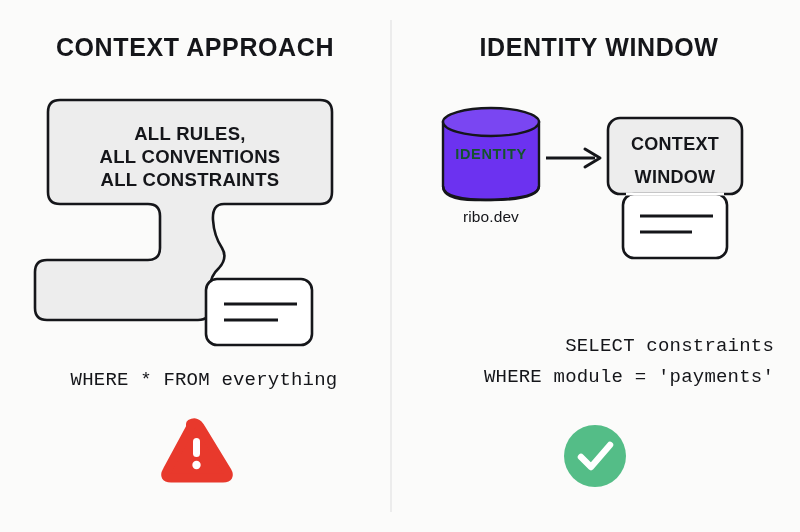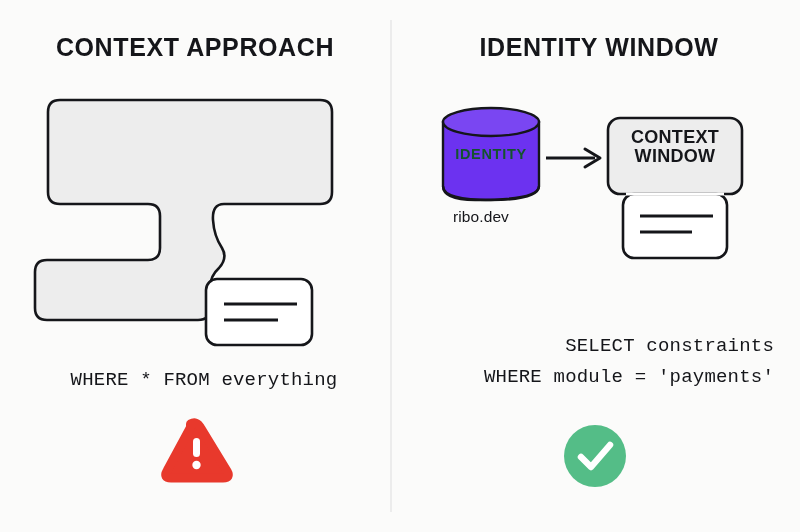--- a/index.html
+++ b/index.html
@@ -93,37 +93,37 @@
     top: 146px;
     width: 96px;
     text-align: center;
     font-size: 14.5px;
     font-weight: bold;
     letter-spacing: 0.7px;
     color: #14532d;
   }
 
   #ribo-label {
-    left: 433px;
+    left: 443px;
     top: 208px;
     width: 96px;
     text-align: center;
     font-size: 15.5px;
     color: #15161a;
     letter-spacing: 0.1px;
   }
 
   #ctx-label {
     left: 611px;
     top: 128px;
     width: 128px;
     text-align: center;
     font-size: 18px;
     font-weight: bold;
-    line-height: 19px;
+    line-height: 33px;
     letter-spacing: 0.3px;
   }
 
   #sql-right {
     left: 444px;
     top: 331px;
     width: 330px;
     text-align: right;
     line-height: 31px;
   }
@@ -231,20 +231,23 @@
     <line x1="640" y1="216" x2="713" y2="216" stroke="#15161a" stroke-width="3.2"></line>
     <line x1="640" y1="232" x2="692" y2="232" stroke="#15161a" stroke-width="3.2"></line>
 
     <g>
       <circle cx="595" cy="456" r="31" fill="#54bd87"></circle>
       <path d="M 581 457 L 591 467 L 610 445" fill="none" stroke="#ffffff" stroke-width="6.5" stroke-linecap="round" stroke-linejoin="round"></path>
     </g>
 
   </svg>
 
+  <div id="blob-label" class="overlay-text big-label">ALL RULES,
+ALL CONVENTIONS
+ALL CONSTRAINTS</div>
 
   <div id="sql-left" class="overlay-text mono-line">WHERE * FROM everything</div>
 
   <div id="cylinder-label" class="overlay-text">IDENTITY</div>
 
   <div id="ribo-label" class="overlay-text">ribo.dev</div>
 
   <div id="ctx-label" class="overlay-text big-label">CONTEXT
 WINDOW</div>
 

